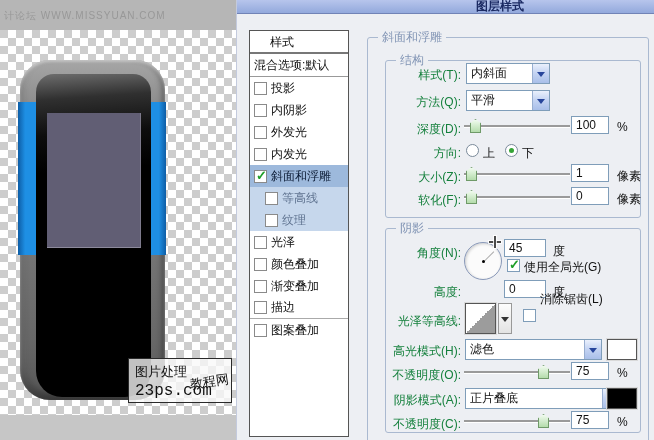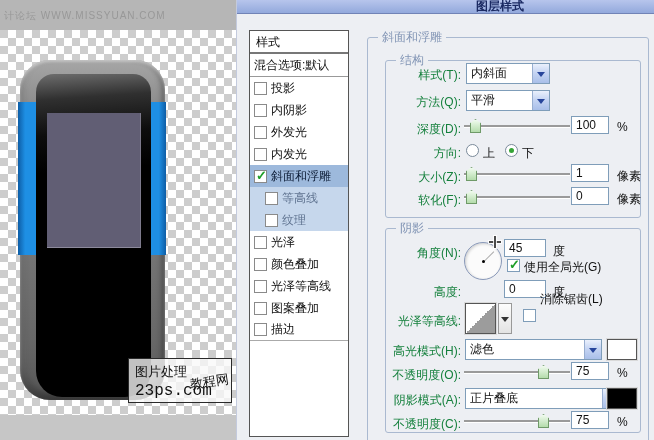--- a/index.html
+++ b/index.html
@@ -32,21 +32,21 @@
   .wm-l3 { position:absolute; right:2px; top:14px; font-size:13px; color:#111; white-space:nowrap; transform:rotate(-8deg); }
 
   
   .dialog { position:absolute; left:236px; top:0; width:418px; height:440px; background:#edeff3; border-left:1px solid #c3cadd; }
   .titlebar { position:absolute; left:0; top:0; width:418px; height:14px;
               background:linear-gradient(#b7c5ec,#93a9dc); border-bottom:1px solid #7183b6;
               text-align:center; font-weight:bold; font-size:12px; line-height:13px; color:#1b2a63; padding-left:108px; }
 
   
   .styles-box { position:absolute; left:12px; top:30px; width:100px; height:407px; background:#fff; border:1px solid #555; }
-  .styles-header { height:23px; line-height:22px; padding-left:6px; border-bottom:2px solid #777; }
+  .styles-header { height:23px; line-height:22px; padding-left:20px; border-bottom:2px solid #777; }
   .blend-row { height:23px; line-height:22px; padding-left:4px; border-bottom:1px solid #999; white-space:nowrap; }
   .item-row { height:22px; display:flex; align-items:center; gap:4px; padding-left:4px; white-space:nowrap; }
   .item-row.sub { padding-left:15px; background:#c6d7ec; color:#5f7390; }
   .item-row.selected { background:#9db9dc; color:#0a1a33; }
   .item-row.after-sep { border-bottom:1px solid #aaa; }
   .cbx { width:13px; height:13px; background:#fff; border:1px solid #8a8a8a; position:relative; flex:none; }
   .cbx.checked::after { content:"\2713"; position:absolute; left:1px; top:-3px; font-size:13px; font-weight:bold; color:#1f9e28; }
 
   
   .fieldset { position:absolute; border:1px solid #aab9d0; border-radius:3px; }
@@ -160,29 +160,29 @@
       <div class="item-row">
         <span class="cbx"></span>
         <span>光泽</span>
       </div>
       <div class="item-row">
         <span class="cbx"></span>
         <span>颜色叠加</span>
       </div>
       <div class="item-row">
         <span class="cbx"></span>
-        <span>光泽等高线</span>
+        <span>渐变叠加</span>
+      </div>
+      <div class="item-row after-sep">
+        <span class="cbx"></span>
+        <span>描边</span>
       </div>
       <div class="item-row">
         <span class="cbx"></span>
         <span>图案叠加</span>
-      </div>
-      <div class="item-row after-sep">
-        <span class="cbx"></span>
-        <span>描边</span>
       </div>
     </div>
 
     <div class="fieldset" style="left:130px; top:37px; width:282px; height:410px;"></div>
     <span class="fs-label" style="left:141px; top:31px;">斜面和浮雕</span>
 
     <div class="fieldset" style="left:148px; top:60px; width:256px; height:158px;"></div>
     <span class="fs-label" style="left:159px; top:54px;">结构</span>
 
     <span class="ctl-label" style="left:140px; top:67px;">样式(T):</span>

